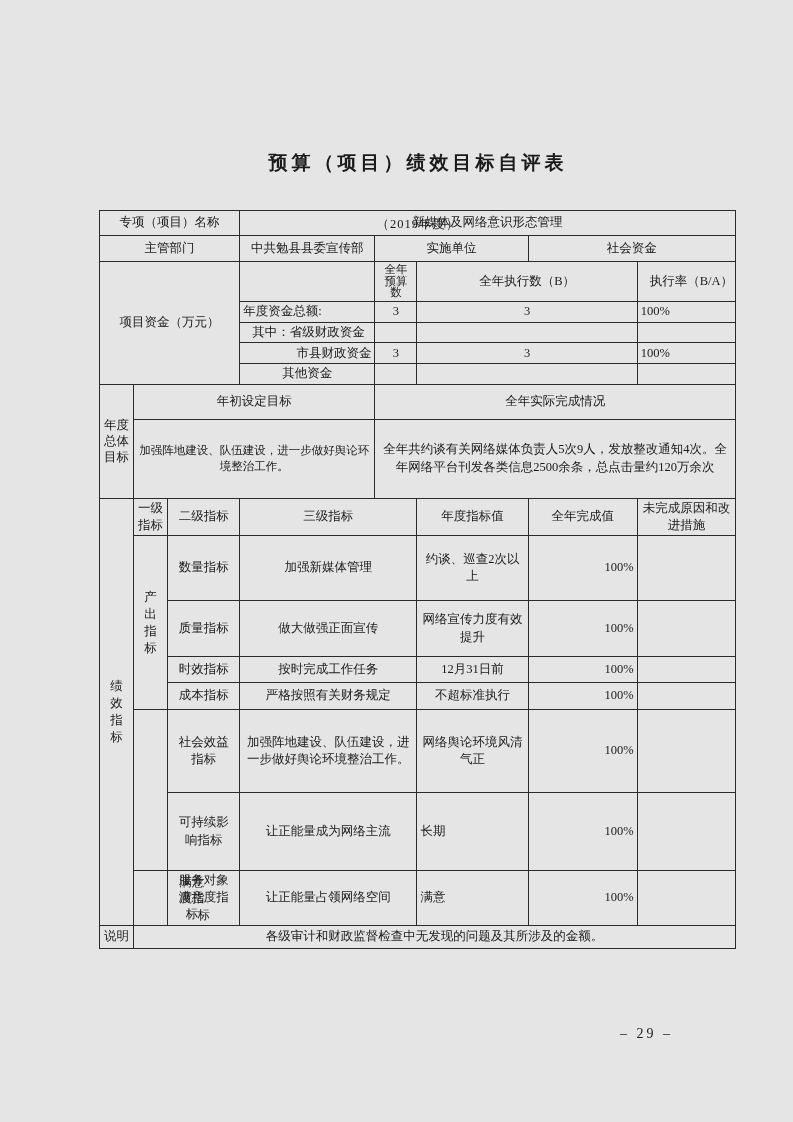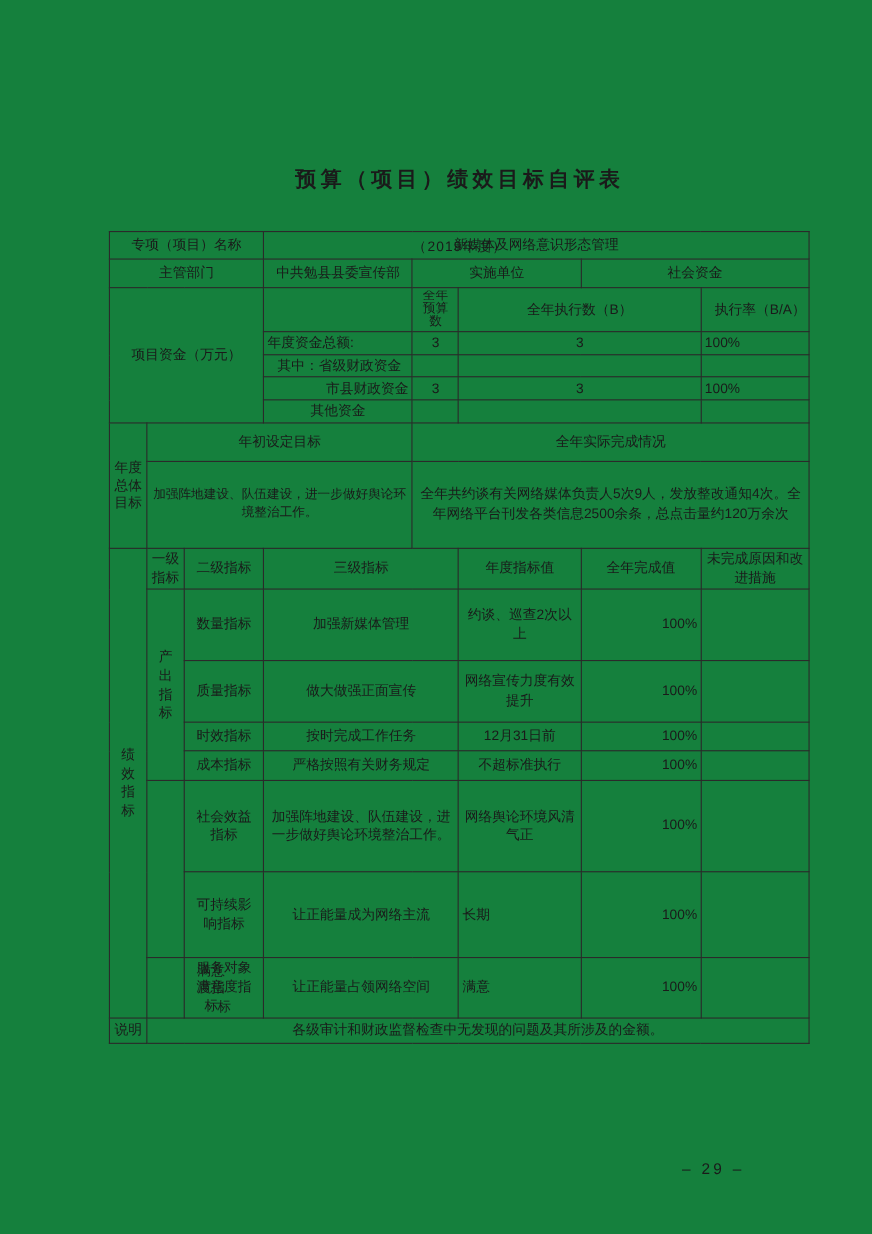--- a/index.html
+++ b/index.html
@@ -1,17 +1,17 @@
 <!DOCTYPE html>
 <html><head>
 <meta charset="utf-8">
 <style>
   html,body{margin:0;padding:0;background:#fff;}
-  .page{position:relative;width:793px;height:1122px;background:#15803d;overflow:hidden;
-        font-family:Liberation Sans, sans-serif;color:#1a1a1a;}
+  .page{position:relative;width:793px;height:1122px;background:#e5e5e5;overflow:hidden;
+        font-family:Liberation Serif, serif;color:#1a1a1a;}
   .doc-title{position:absolute;left:100px;top:150px;width:636px;text-align:center;
              font-size:19px;font-weight:bold;letter-spacing:4px;}
   .doc-subtitle{position:absolute;left:100px;top:184px;width:636px;text-align:center;
                 font-size:12.5px;letter-spacing:1px;margin-top:32px;}
   table.main{position:absolute;left:99px;top:210px;width:637px;border-collapse:collapse;
              table-layout:fixed;}
   td{border:1px solid #2a2a2a;font-size:12.5px;line-height:1.38;padding:1px 3px;
      text-align:center;vertical-align:middle;word-break:break-all;color:#1a1a1a;}
   td.ta-l{text-align:left;}
   td.ta-r{text-align:right;}
@@ -20,21 +20,21 @@
   .v2char{width:27px;margin:0 auto;line-height:16px;}
   .w52{width:52px;margin:0 auto;}
   .clipcell{vertical-align:top;padding:2px 4px 0 4px;}
   .clip{height:35px;overflow:hidden;line-height:11.5px;font-size:11.5px;text-align:center;}
   .clip .blk{display:block;}
   td.goal-set{font-size:11.5px;}
   .notes{position:absolute;left:97px;top:882px;width:641px;font-size:12.5px;
          line-height:1.55;}
   .notes p{margin:0;}
   .notes p.indent{text-indent:2em;}
-  .page-number{position:absolute;left:620px;top:1026px;font-size:14px;letter-spacing:3px;margin-top:28px;}
+  .page-number{position:absolute;left:620px;top:1026px;font-size:14px;letter-spacing:3px;}
 </style>
 </head>
 <body>
 
 <div class="page">
 
   <div class="doc-title">预算（项目）绩效目标自评表</div>
   <div class="doc-subtitle">（2019年度）</div>
 
   <table class="main">

